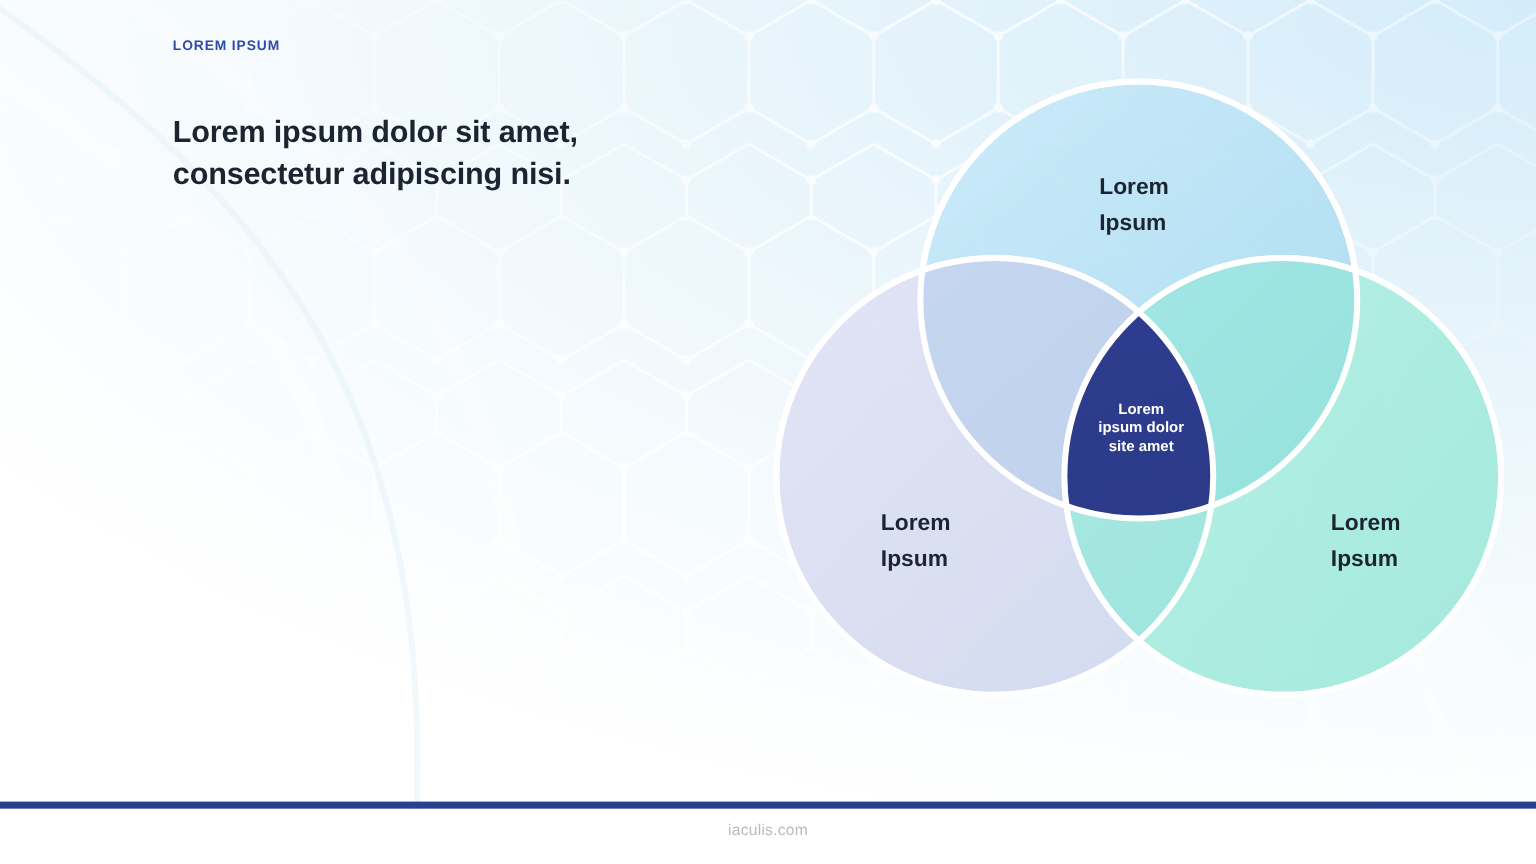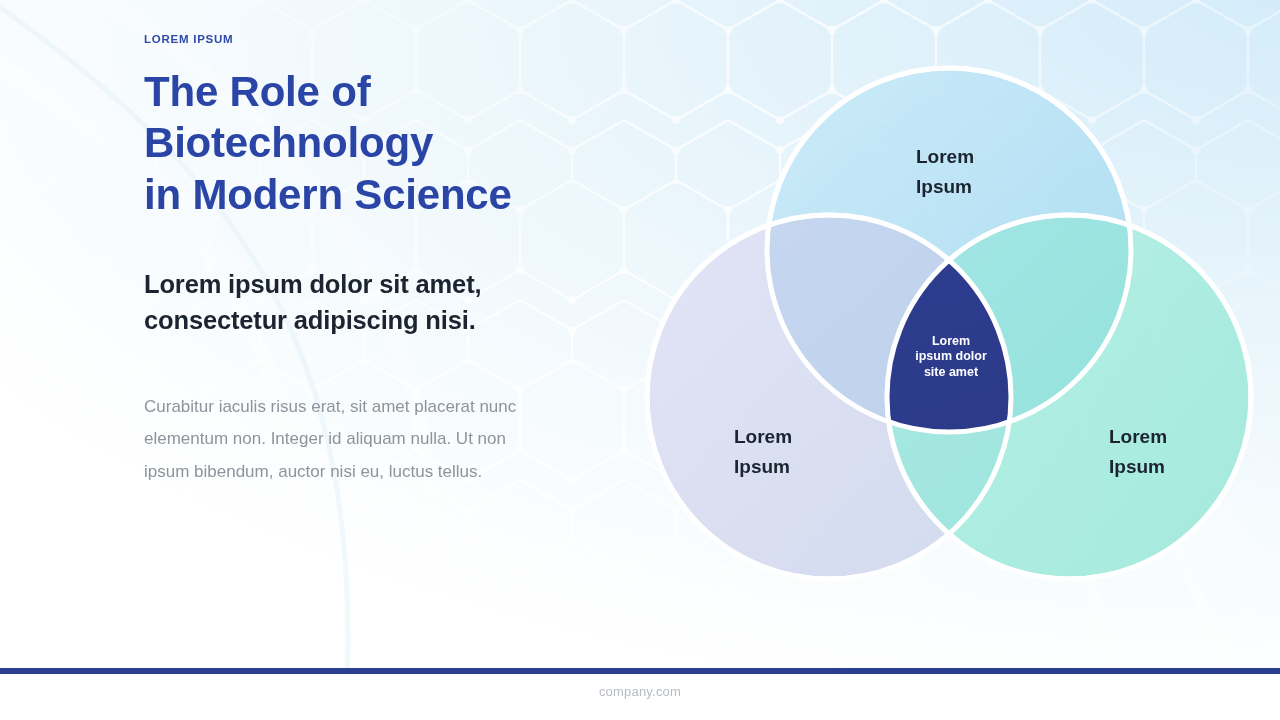--- a/index.html
+++ b/index.html
@@ -142,25 +142,22 @@
     <g fill="#ffffff" opacity="0.30">
       <path d="M840 620 L900 540 L960 620 Z"></path>
       <path d="M1150 560 L1210 470 L1265 560 Z"></path>
     </g>
   </svg>
 
   <div class="content">
 
     <div class="left-col">
       <div class="eyebrow">LOREM IPSUM</div>
-      <h1 class="headline">The Role of Biotechnology
-in Modern Science</h1>
       <h2 class="subhead">Lorem ipsum dolor sit amet,
 consectetur adipiscing nisi.</h2>
-      <p class="body-copy">Curabitur iaculis risus erat, sit amet placerat nunc elementum non. Integer id aliquam nulla. Ut non ipsum bibendum, auctor nisi eu, luctus tellus.</p>
     </div>
 
     <div class="venn">
       <svg viewBox="0 0 660 580" width="660" height="580">
         <defs>
           <linearGradient id="gTop" x1="0.1" y1="0" x2="0.9" y2="1">
             <stop offset="0%" stop-color="#c9e9f8"></stop>
             <stop offset="55%" stop-color="#b5e1f4"></stop>
             <stop offset="100%" stop-color="#a9dcf0"></stop>
           </linearGradient>
@@ -231,16 +228,16 @@
 Ipsum</div>
       <div class="venn-center-label">Lorem
 ipsum dolor
 site amet</div>
     </div>
 
   </div>
 
   <div class="footer-rule"></div>
   <div class="footer">
-    <div class="footer-text">company.com</div>
+    <div class="footer-text">iaculis.com</div>
   </div>
 
 </div>
 
 </body></html>

